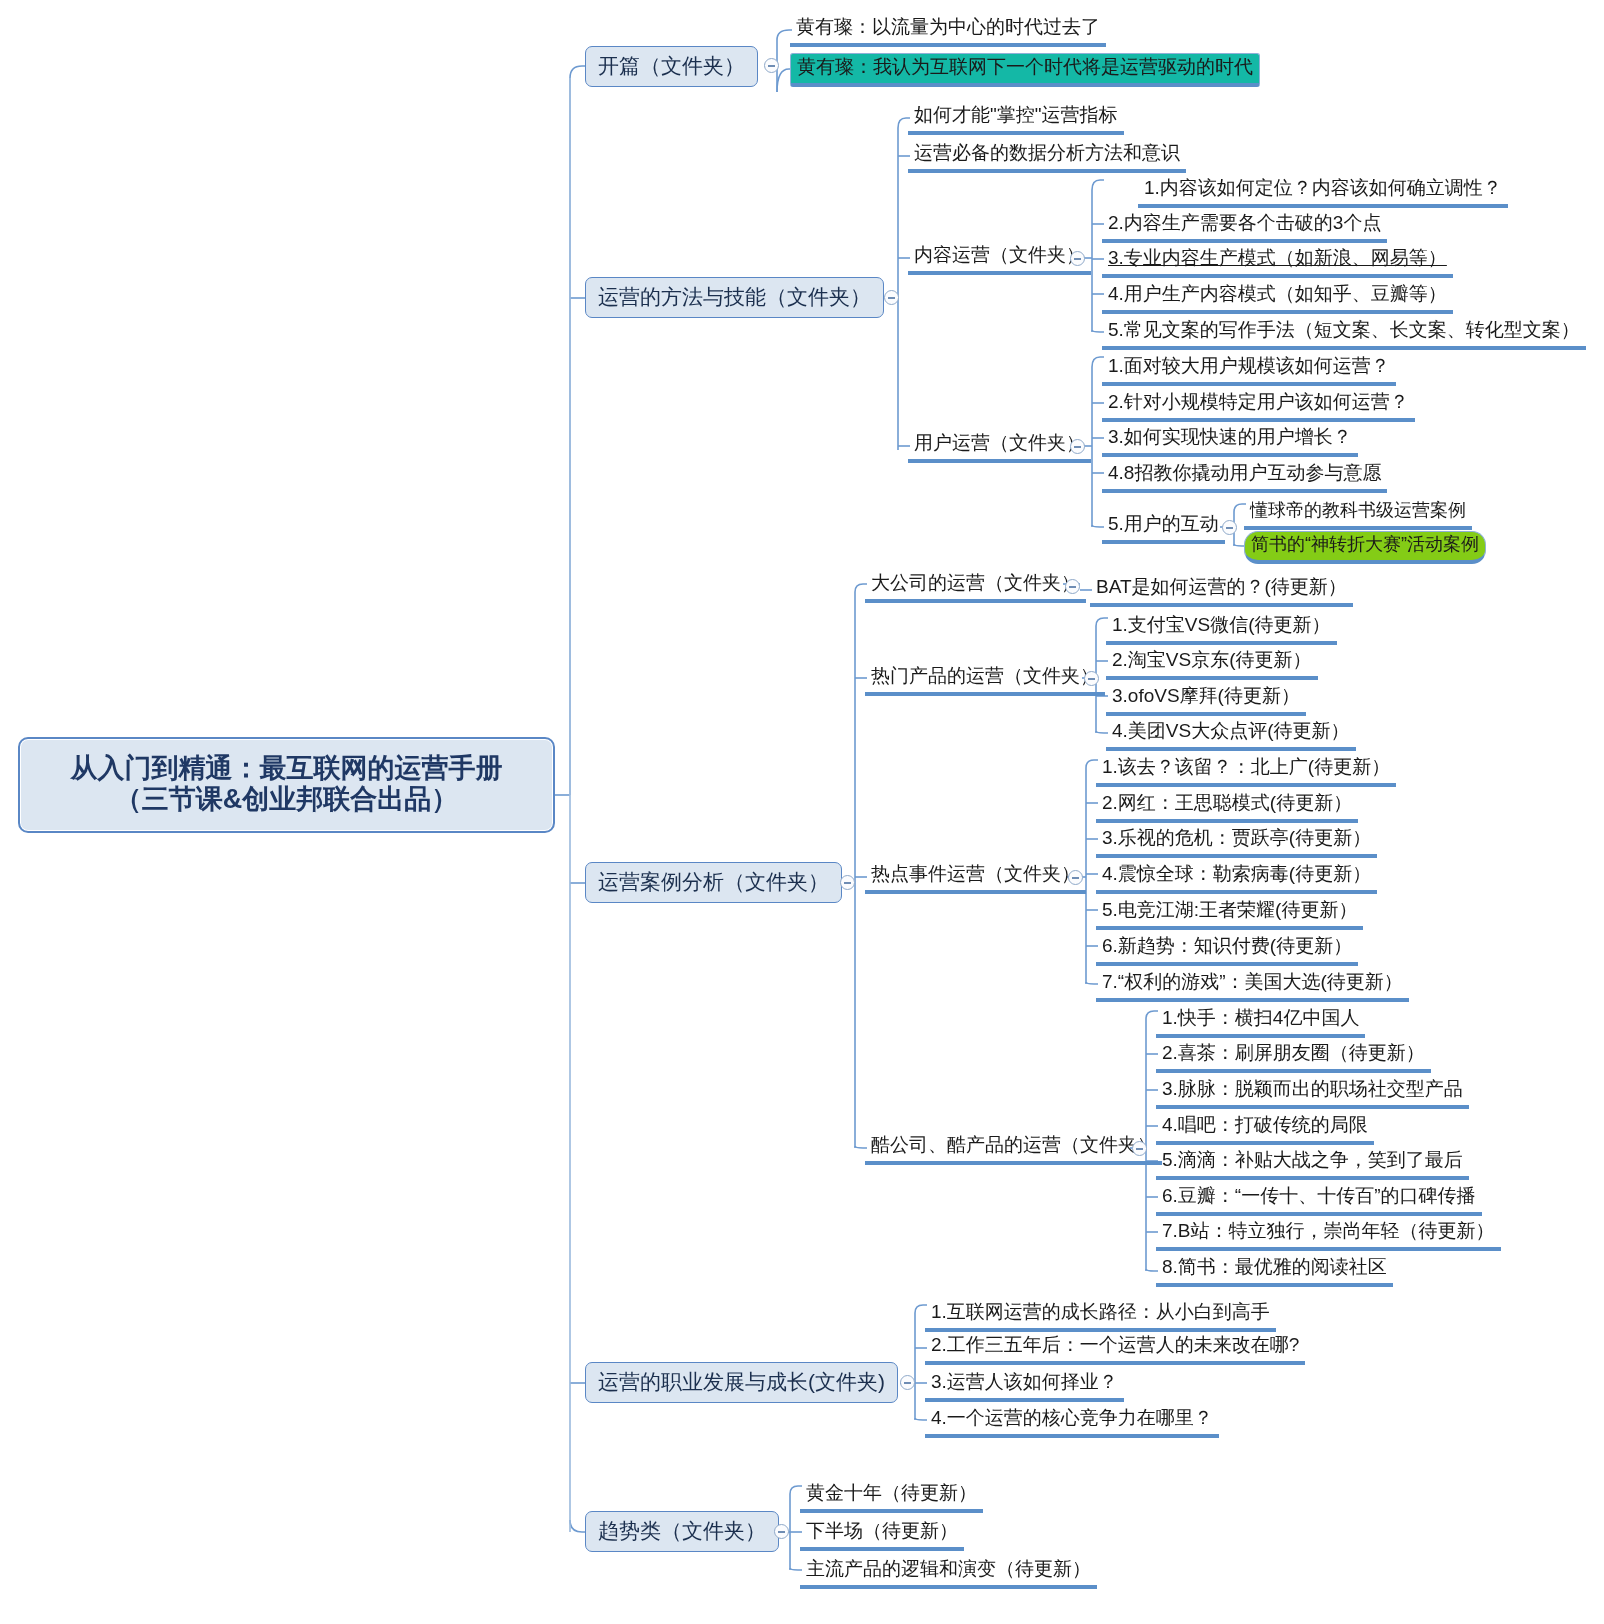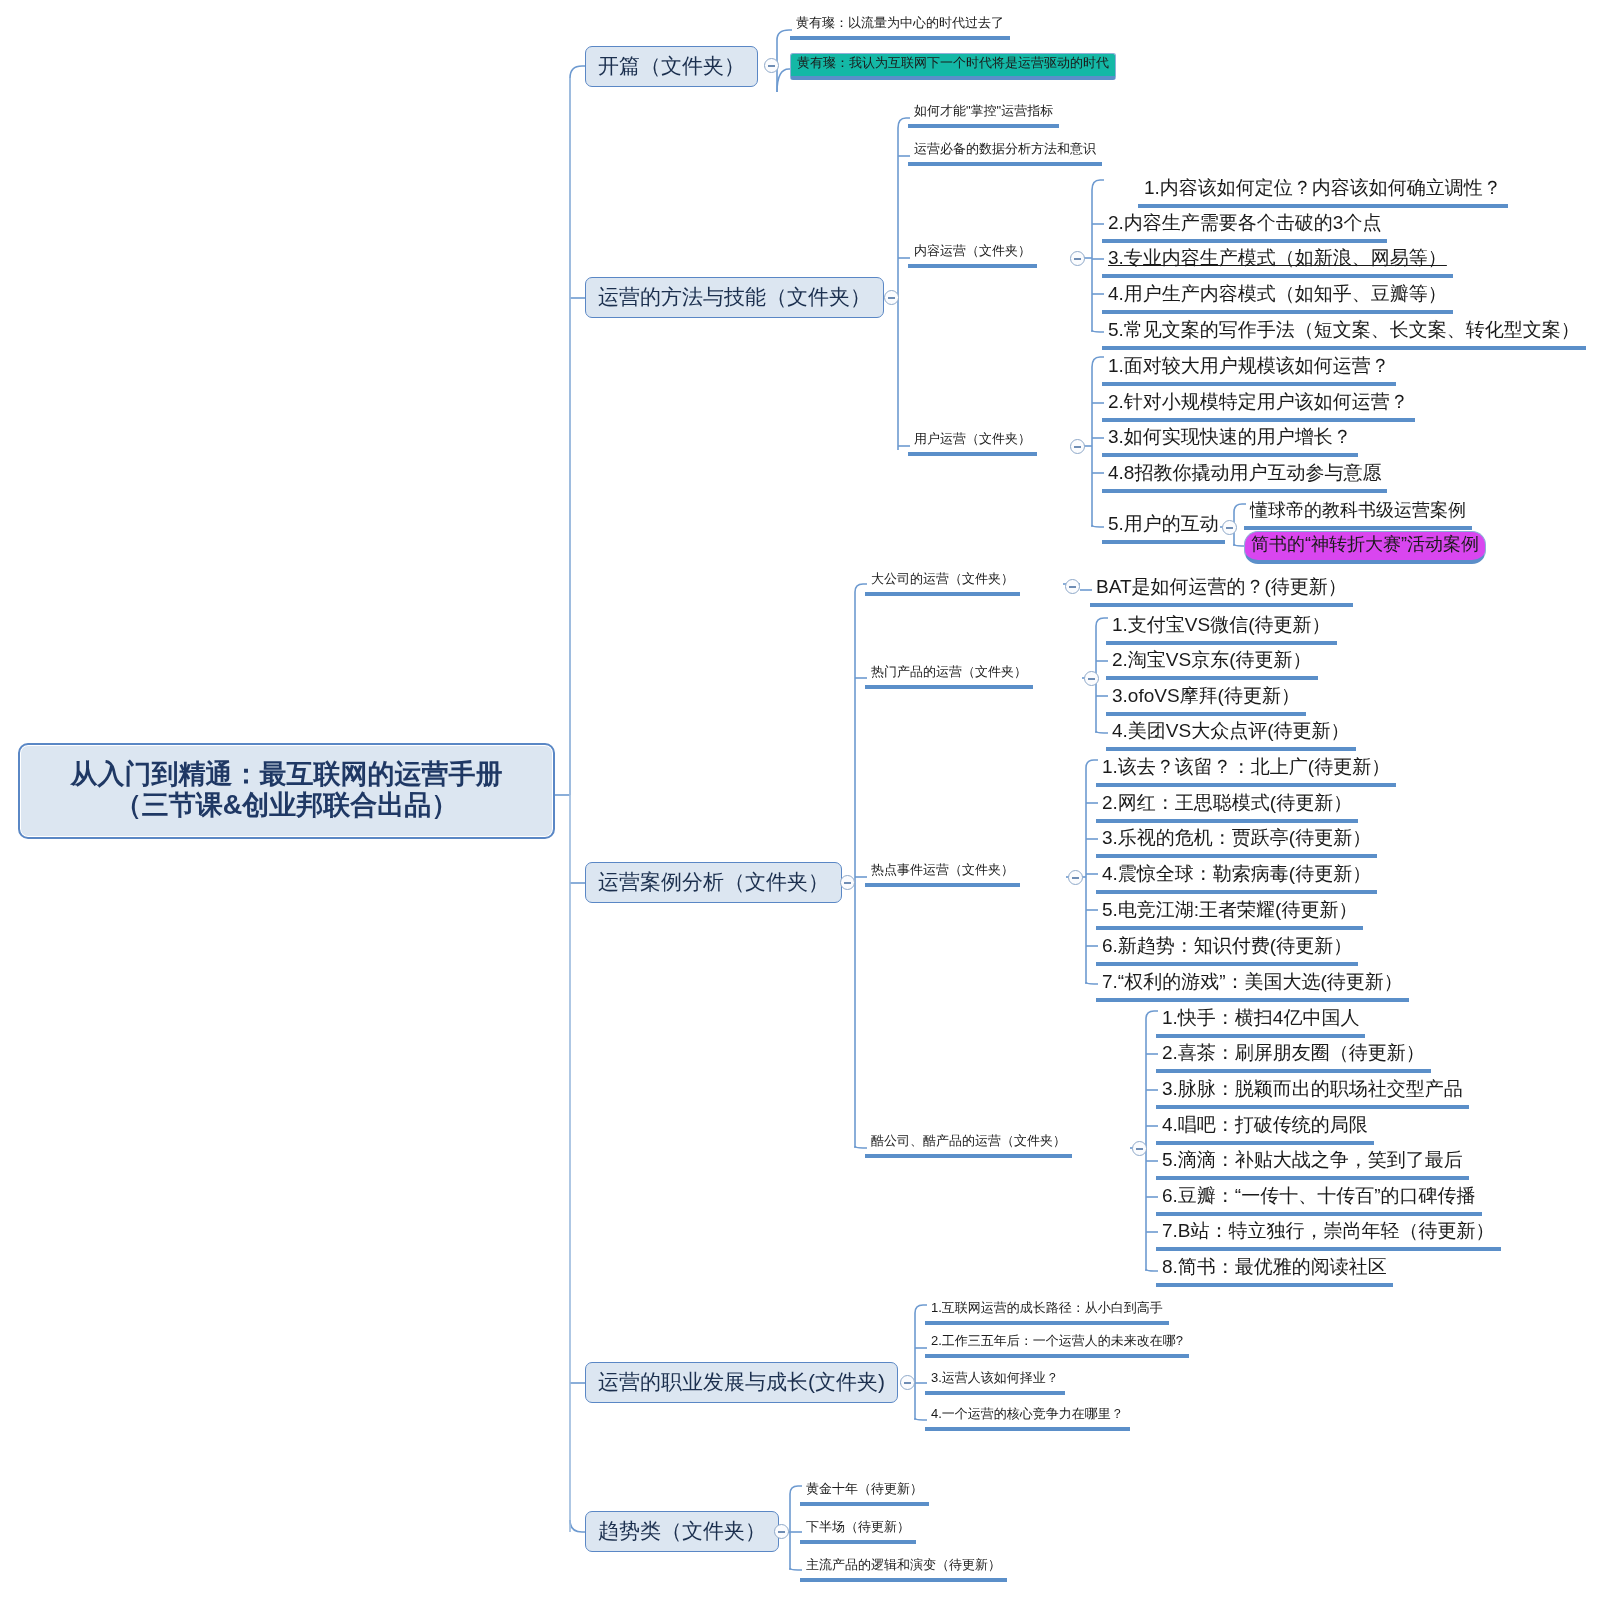--- a/index.html
+++ b/index.html
@@ -34,42 +34,41 @@
   .node.root {
     background: #dce6f1;
     border: 2px solid #5a87c5;
     border-radius: 10px;
     padding: 14px 18px 16px 18px;
     font-size: 27px;
     font-weight: bold;
     text-align: center;
     color: #1f3864;
     box-shadow: 0 0 0 1px #ffffff inset;
-    margin-top: 6px;
   }
   .node.root .line2 { display: block; }
 
   
   .node.lvl1 {
     background: #dce6f1;
     border: 1.6px solid #5a87c5;
     border-radius: 7px;
     padding: 7px 12px 8px 12px;
     font-size: 21px;
     color: #1b2f4e;
   }
 
   
   .node.lvl2, .node.lvl3, .node.lvl4 {
     padding: 2px 6px 5px 6px;
     font-size: 19px;
     border-bottom: 4px solid #5b8fc9;
     background: transparent;
   }
-  .node.lvl2 { font-size: 13px; }
+  .node.lvl2 { font-size: 19px; }
   .node.lvl3 { font-size: 19px; }
   .node.lvl4 { font-size: 18px; }
 
   
   .toggle {
     position: absolute;
     width: 15px; height: 15px;
     border: 1px solid #8fa9c9;
     border-radius: 50%;
     background: #fbfcfe;
@@ -253,21 +252,21 @@
     <span>4.8招教你撬动用户互动参与意愿</span>
   </div>
   <div class="node lvl3" style="left:1102px; top:511px;">
     <span>5.用户的互动</span>
   </div>
   <div class="toggle" style="left:1222px; top:520px;"></div>
 
   <div class="node lvl4" style="left:1244px; top:498px;">
     <span>懂球帝的教科书级运营案例</span>
   </div>
-  <div class="node lvl4" style="left:1244px; top:531px; border:1.4px solid #8fb0d8; border-bottom:4px solid #5b8fc9; border-radius:14px; background:#d946ef;">
+  <div class="node lvl4" style="left:1244px; top:531px; border:1.4px solid #8fb0d8; border-bottom:4px solid #5b8fc9; border-radius:14px; background:#84cc16;">
     <span>简书的“神转折大赛”活动案例</span>
   </div>
 
   <div class="node lvl1" style="left:585px; top:862px;">
     <span>运营案例分析（文件夹）</span>
   </div>
   <div class="toggle" style="left:840px; top:875px;"></div>
 
   <div class="node lvl2" style="left:865px; top:570px;">
     <span>大公司的运营（文件夹）</span>

